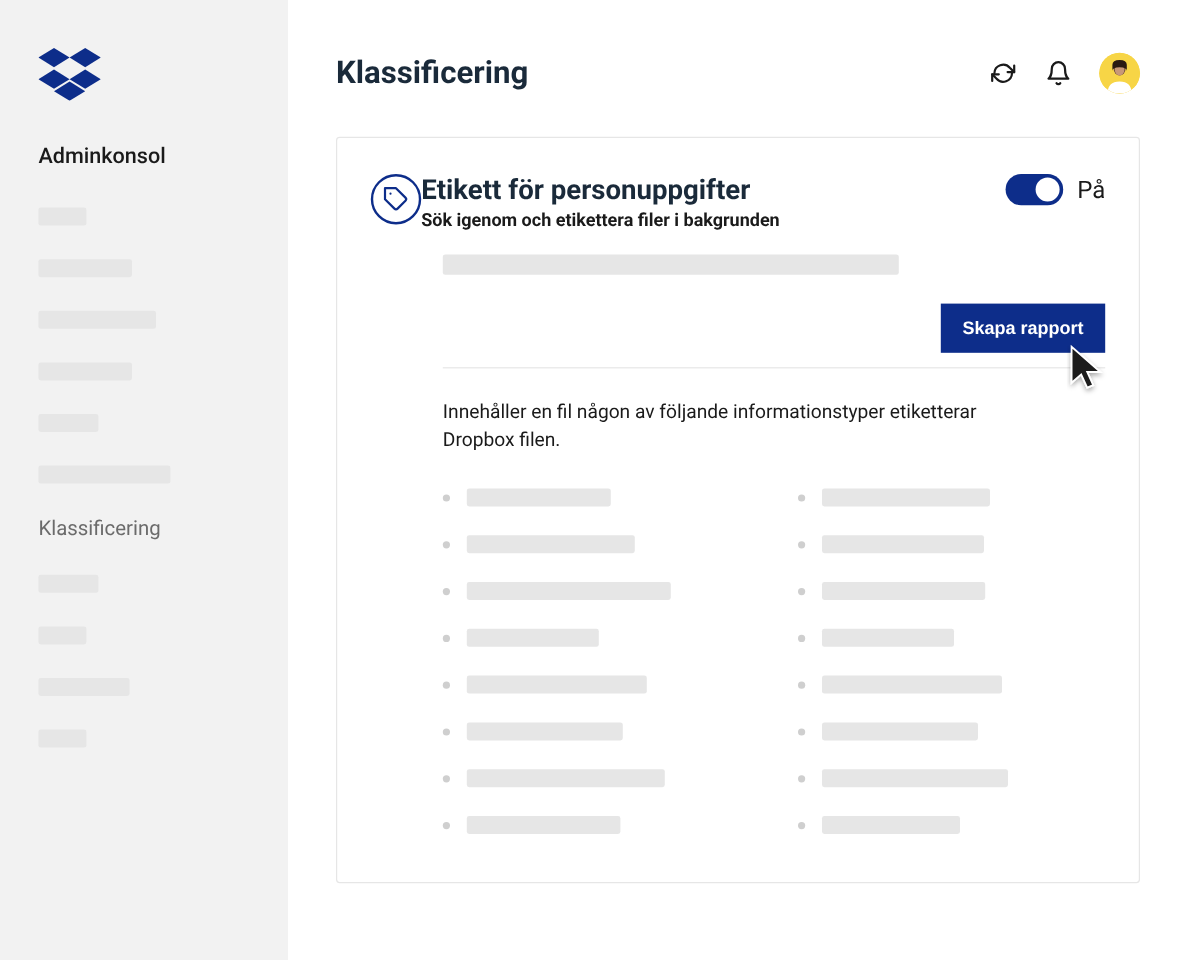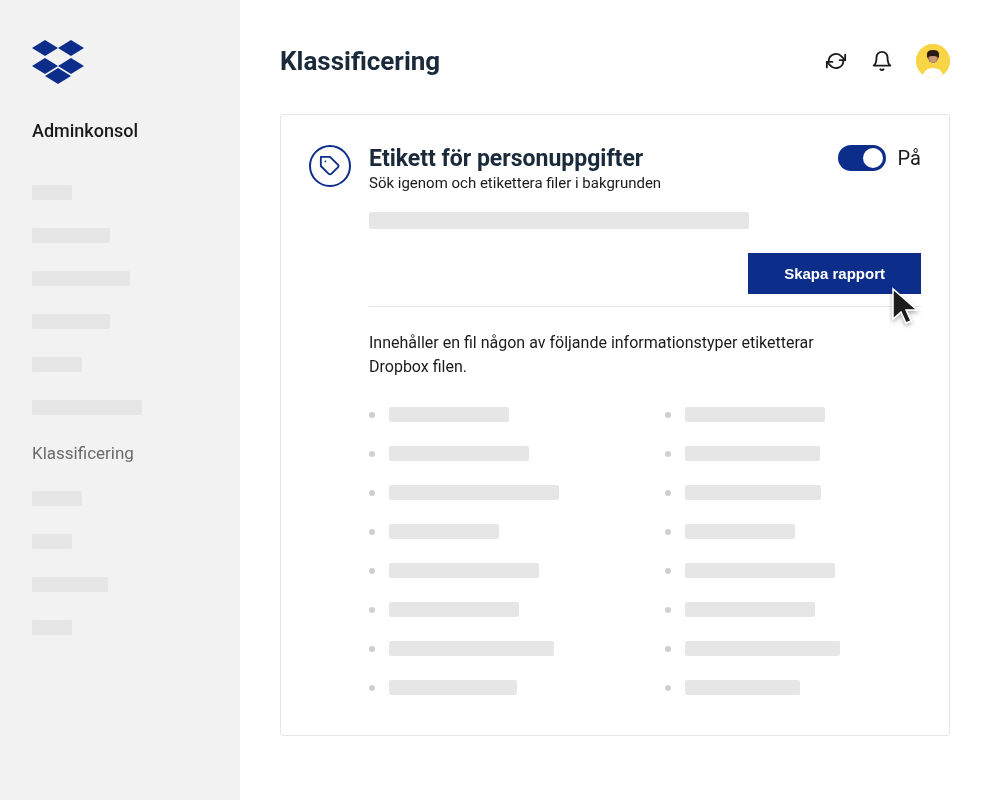--- a/index.html
+++ b/index.html
@@ -17,21 +17,21 @@
     padding: 40px 32px;
     flex-shrink: 0;
   }
   .logo {
     margin-bottom: 32px;
   }
   .sidebar-title {
     font-size: 18px;
     font-weight: 500;
     color: #1a1a1a;
-    margin-bottom: 44px;
+    margin-bottom: 32px;
   }
   .sidebar-placeholder {
     height: 15px;
     background: #e6e6e6;
     border-radius: 2px;
     margin-bottom: 28px;
   }
   .sidebar-item-label {
     font-size: 17px;
     color: #6b6b6b;
@@ -78,21 +78,20 @@
     cursor: pointer;
   }
   .card {
     border: 1px solid #e6e6e6;
     border-radius: 3px;
     padding: 30px 28px 40px 28px;
   }
   .card-header {
     display: flex;
     align-items: flex-start;
-    gap: 18px;
     margin-bottom: 20px;
   }
   .tag-icon-circle {
     width: 42px;
     height: 42px;
     border-radius: 50%;
     border: 2px solid #0d2d8a;
     display: flex;
     align-items: center;
     justify-content: center;
@@ -102,21 +101,21 @@
     flex: 1;
   }
   .card-title {
     font-size: 23px;
     font-weight: 700;
     color: #1a2a3a;
     margin-bottom: 2px;
   }
   .card-subtitle {
     font-size: 15px;
-    font-weight: 400;
+    font-weight: 700;
     color: #1a1a1a;
   }
   .toggle-wrap {
     display: flex;
     align-items: center;
     gap: 12px;
   }
   .toggle {
     width: 48px;
     height: 26px;
@@ -151,21 +150,21 @@
   .button-row {
     display: flex;
     justify-content: flex-end;
     margin-bottom: 12px;
     position: relative;
   }
   .create-btn {
     background: #0d2d8a;
     color: #fff;
     border: none;
-    padding: 12px 36px;
+    padding: 12px 18px;
     font-size: 15px;
     font-weight: 600;
     border-radius: 0;
     cursor: pointer;
   }
   .divider {
     height: 1px;
     background: #e6e6e6;
     margin-bottom: 24px;
   }

